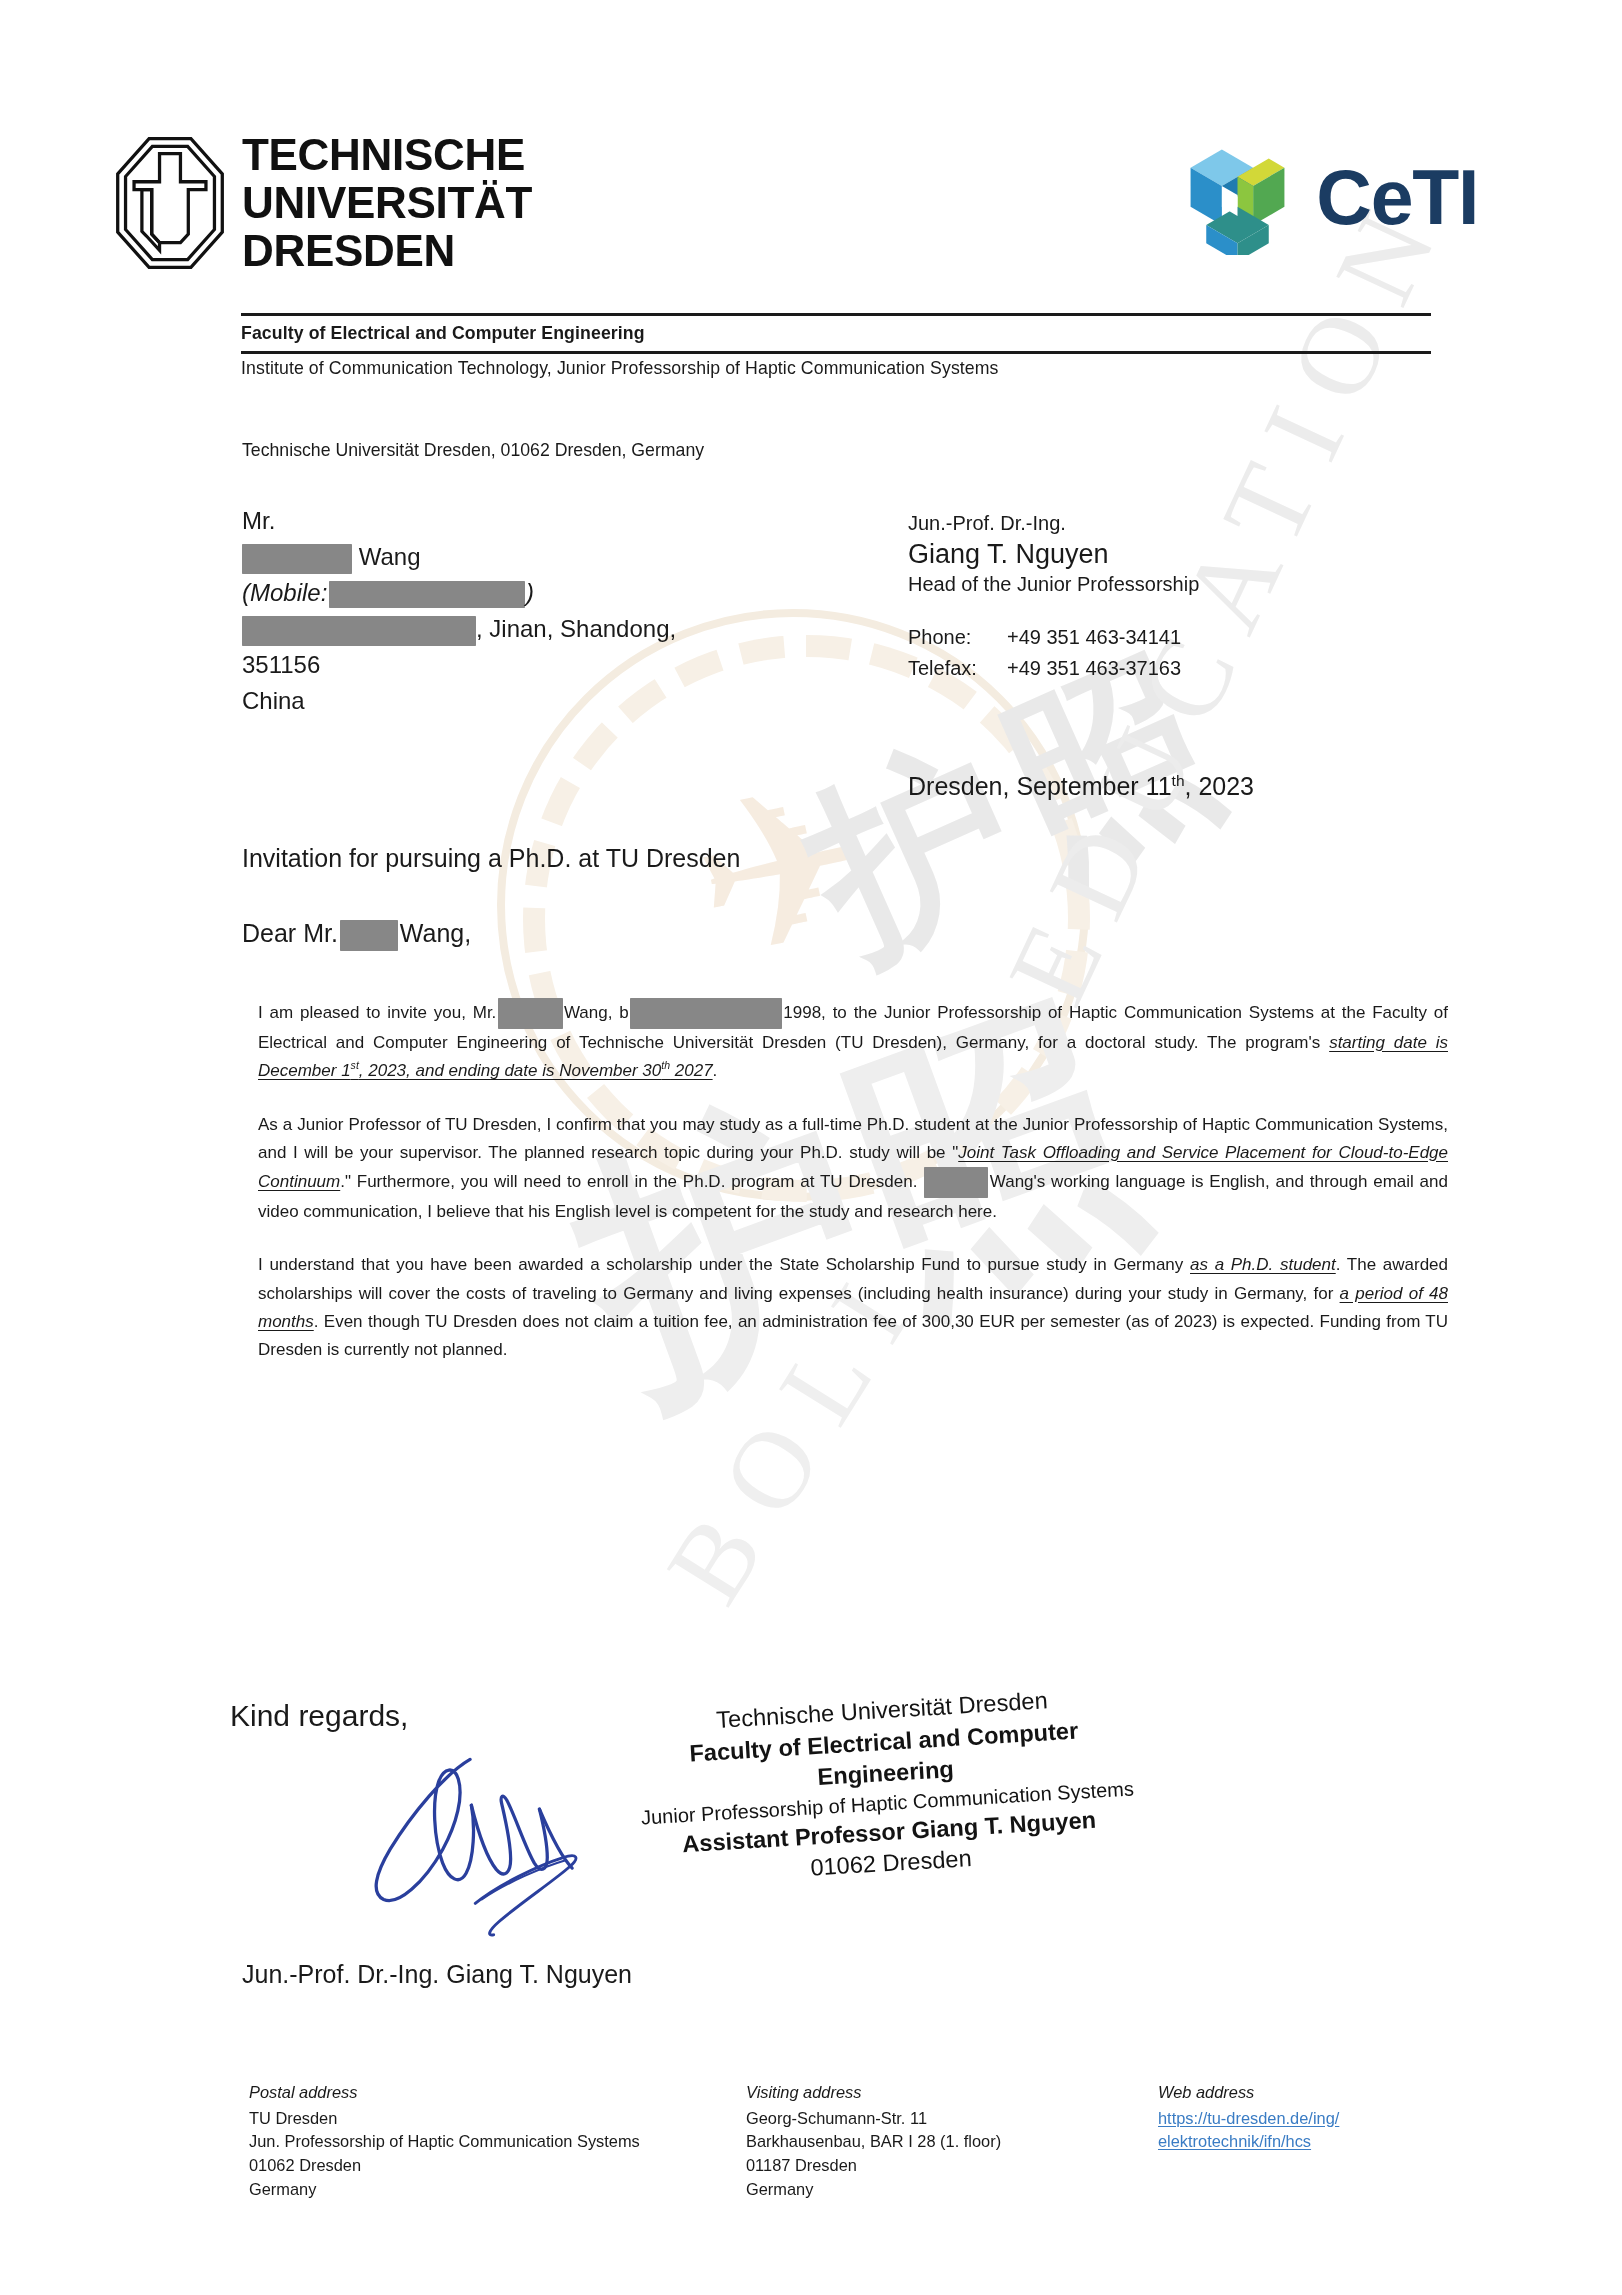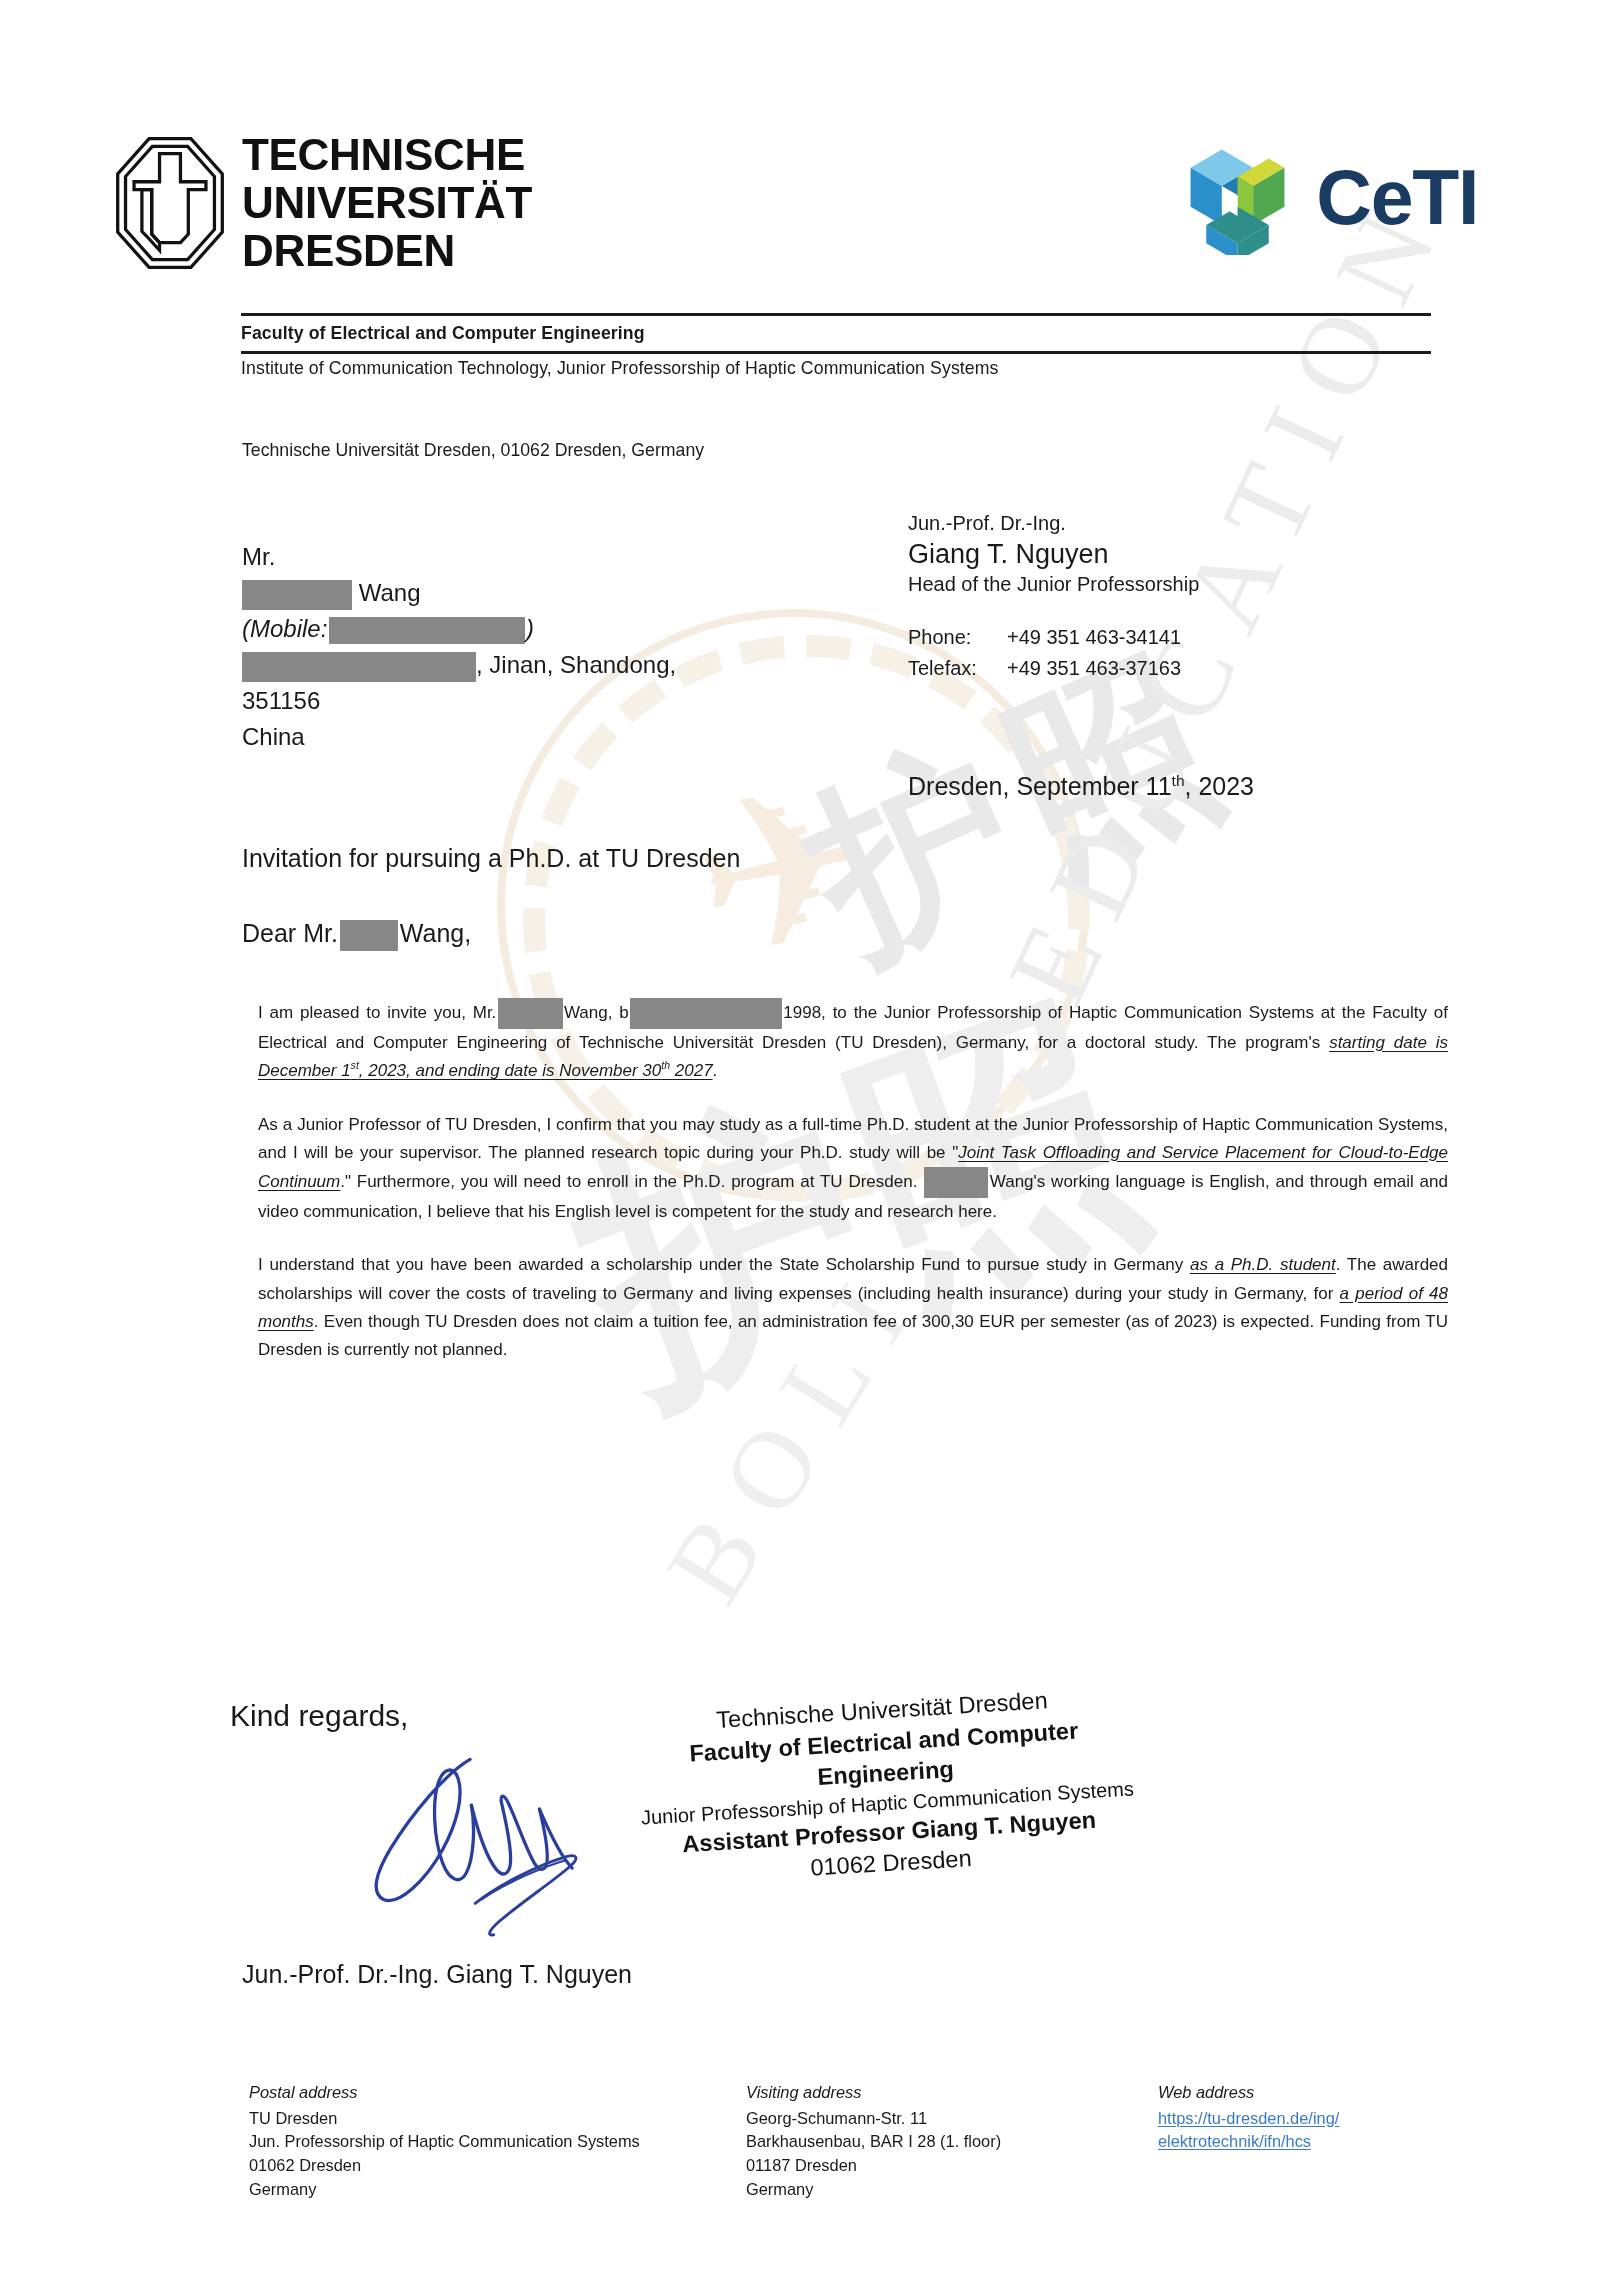--- a/index.html
+++ b/index.html
@@ -194,21 +194,20 @@
     font-size: 17.7px;
   }
 
   
   .addr {
     position: absolute;
     left: 242px; top: 503px;
     font-size: 24px;
     line-height: 1.50;
     width: 523px;
-    margin-top: 36px;
   }
   .addr .it { font-style: italic; }
 
   
   .redact {
     display: inline-block;
     background: #878787;
     vertical-align: middle;
     border-radius: 0.7px;
   }

